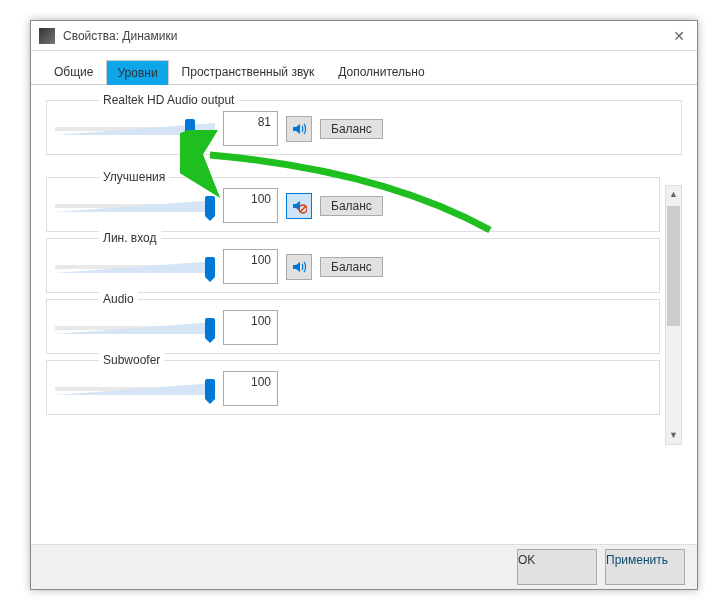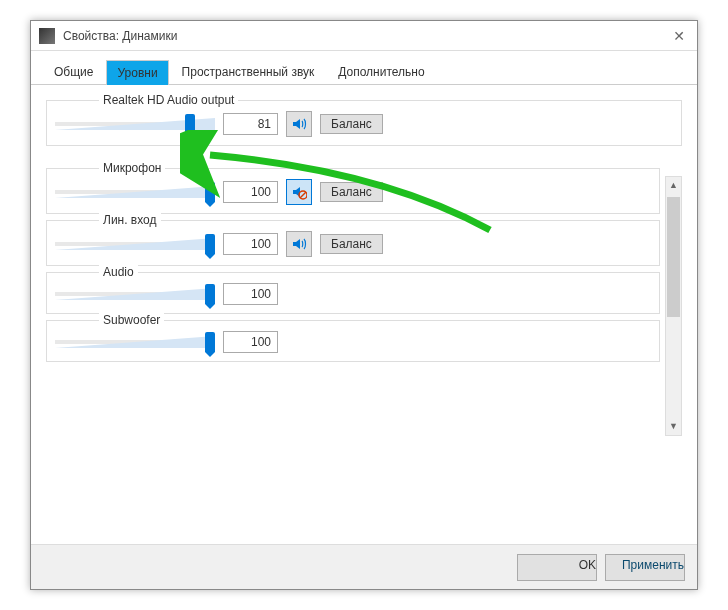--- a/index.html
+++ b/index.html
@@ -22,27 +22,27 @@
 .scroll-arrow.down { bottom: 0; }
 .group { border: 1px solid #ddd; margin-bottom: 6px; padding: 10px 8px 8px 8px; position: relative; }
 .group.main { margin-bottom: 22px; }
 .group-label { position: absolute; top: -8px; left: 8px; background: #fff; padding: 0 4px; color: #333; margin-left: 44px; }
 .row { display: flex; align-items: center; gap: 8px; }
 .slider-track { width: 160px; height: 20px; position: relative; }
 .slider-bg { position: absolute; top: 8px; left: 0; right: 0; height: 4px; background: #e8e8e8; }
 .slider-wedge { position: absolute; top: 2px; left: 0; width: 100%; height: 16px; }
 .slider-thumb { position: absolute; top: 0; width: 10px; height: 20px; background: #0078d7; border-radius: 2px 2px 0 0; }
 .slider-thumb::after { content: ''; position: absolute; bottom: -5px; left: 0; border-left: 5px solid transparent; border-right: 5px solid transparent; border-top: 5px solid #0078d7; }
-.value-box { width: 55px; height: 22px; border: 1px solid #aaa; text-align: right; padding: 3px 6px; color: #333; }
+.value-box { width: 55px; height: 35px; border: 1px solid #aaa; text-align: right; padding: 3px 6px; color: #333; }
 .mute-btn { width: 26px; height: 26px; border: 1px solid #aaa; background: #e1e1e1; display: flex; align-items: center; justify-content: center; cursor: pointer; }
 .mute-btn.sel { border-color: #0078d7; background: #cce4f7; }
 .speaker-svg { width: 16px; height: 16px; }
 .balance-btn { height: 20px; padding: 0 10px; border: 1px solid #aaa; background: #e1e1e1; cursor: pointer; color: #333; }
 .footer { position: absolute; bottom: 0; left: 0; right: 0; height: 45px; border-top: 1px solid #ddd; background: #f0f0f0; display: flex; align-items: center; justify-content: flex-end; padding: 0 12px; gap: 8px; }
-.footer-btn { width: 80px; height: 27px; border: 1px solid #aaa; background: #e1e1e1; cursor: pointer; color: #333; text-align: right; line-height: 21px; }
+.footer-btn { width: 80px; height: 36px; border: 1px solid #aaa; background: #e1e1e1; cursor: pointer; color: #333; text-align: left; line-height: 21px; }
 .footer-btn.disabled { color: #0c4a6e; }
 .arrow-overlay { position: absolute; pointer-events: none; z-index: 100; }
 </style>
 </head>
 <body>
 
 <div class="shadow-border">
   <div class="titlebar">
     <div class="title-icon"></div>
     <div class="title-text">Свойства: Динамики</div>
@@ -77,21 +77,21 @@
                   <path d="M11 5c1 1 1 5 0 6M13 3c2 2 2 8 0 10" stroke="#0078d7" fill="none" stroke-width="1.2"></path>
                 </svg>
             </div>
             <button class="balance-btn">Баланс</button>
           </div>
         </div>
 
         <div style="display:flex">
           <div style="flex:1">
             <div class="group">
-              <div class="group-label">Микрофон</div>
+              <div class="group-label">Улучшения</div>
               <div class="row">
                 <div class="slider-track">
                   <div class="slider-bg"></div>
                   <svg class="slider-wedge" viewBox="0 0 160 16" preserveAspectRatio="none">
                       <polygon points="0,14 160,2 160,14" fill="#d5e5f5"></polygon>
                     </svg>
                   <div class="slider-thumb" style="left:94%"></div>
                 </div>
                 <div class="value-box">100</div>
                 <div class="mute-btn sel">

